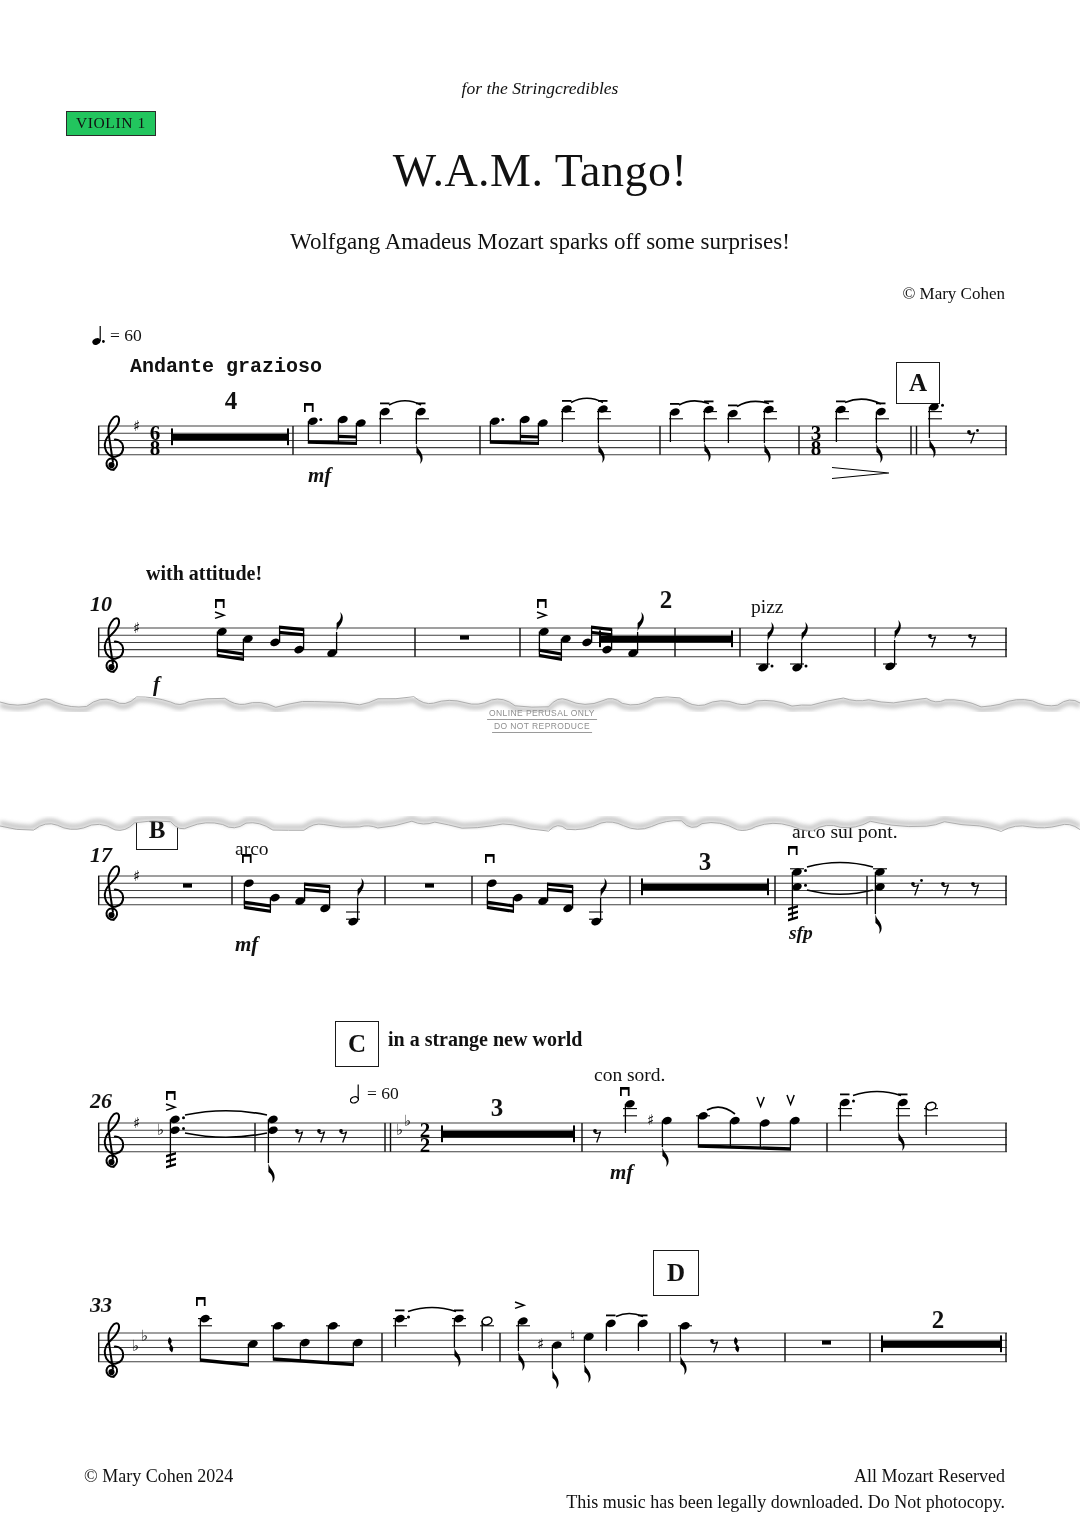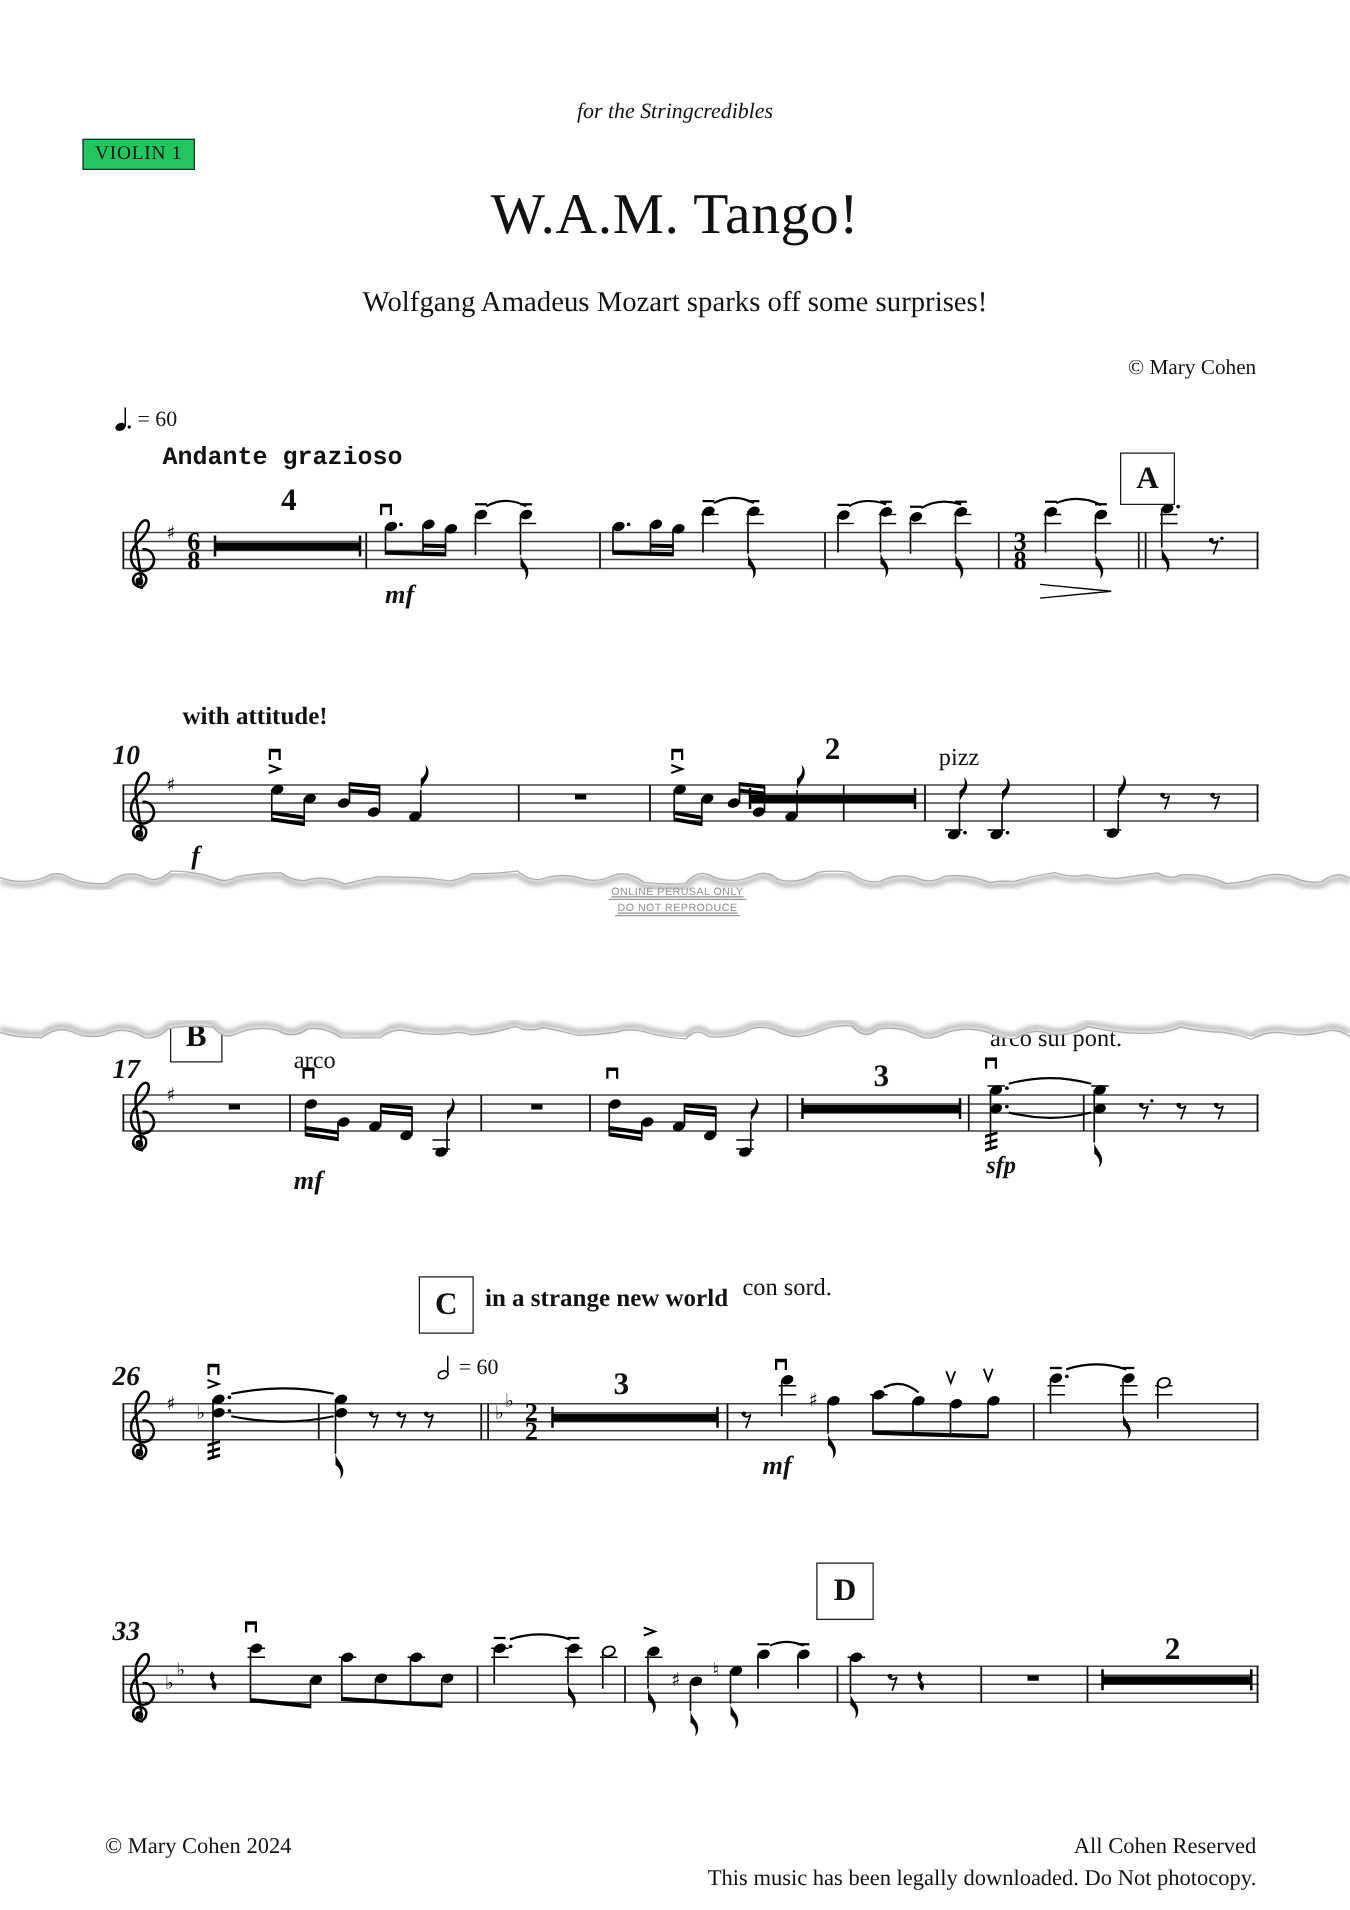--- a/index.html
+++ b/index.html
@@ -18,21 +18,21 @@
   .dyn{font-weight:bold;font-style:italic;font-size:21px;}
   .mnum{font-style:italic;font-size:22px;font-weight:bold;}
   .mrnum{font-weight:bold;font-size:25px;transform:translateX(-50%);}
   .rehearsal{border:1.7px solid #1a1a1a;font-weight:bold;font-size:25px;
              display:flex;align-items:center;justify-content:center;background:#fff;}
   .tempo{font-size:17.5px;display:flex;align-items:flex-end;gap:5px;}
   .tempo svg{display:block;}
   .wm{top:707px;left:542px;transform:translateX(-50%);text-align:center;z-index:6;
       font-family:"Liberation Sans", sans-serif;font-size:8.5px;color:#8f8f8f;
       letter-spacing:0.4px;line-height:12px;}
-  .wm span{display:inline-block;border-bottom:1px solid #9a9a9a;padding:0 2px;text-decoration:underline;}
+  .wm span{display:inline-block;border-bottom:1px solid #9a9a9a;padding:0 2px;}
   .footer{font-size:18px;}
   .sysvg{position:absolute;left:85px;z-index:1;}
   .sysvg text{font-family:"Liberation Serif", serif;}
   text.ts{font-weight:bold;font-size:21px;text-anchor:middle;}
   text.ks{font-family:"DejaVu Sans", sans-serif;font-size:15px;}
   .stf{stroke:#404040;stroke-width:1.05;}
   .bl{stroke:#101010;stroke-width:1.4;}
   .stem{stroke:#000;stroke-width:1.3;}
   .slur{stroke:#000;stroke-width:1.7;fill:none;}
   .thin{stroke:#000;stroke-width:1.2;fill:none;}
@@ -387,21 +387,21 @@
     <use href="#flagd" x="790.4" y="86"></use>
   <use href="#r8g" x="828" y="56"></use>
     <circle cx="836.5" cy="52.5" r="1.4"></circle>
   <use href="#r8g" x="858" y="56"></use>
     <use href="#r8g" x="888" y="56"></use>
   <line class="bl" x1="921" y1="48" x2="921" y2="76.8"></line>
 </svg>
 
 <div class="ov rehearsal" style="left:335px;top:1021px;width:42px;height:44px;">C</div>
 <div class="ov expr" style="left:388px;top:1028px;">in a strange new world</div>
-<div class="ov dir" style="left:594px;top:1020px;">con sord.</div>
+<div class="ov dir" style="left:594px;top:1064px;">con sord.</div>
 <div class="ov mnum" style="left:90px;top:1088px;">26</div>
 <div class="ov tempo" style="left:350px;top:1083px;">
   <svg width="12" height="21">
     <ellipse cx="4.4" cy="16.8" rx="4.1" ry="3" transform="rotate(-21 4.4 16.8)" fill="#fff" stroke="#000" stroke-width="1.3"></ellipse>
     <line x1="8.2" y1="16.3" x2="8.2" y2="1.5" stroke="#000" stroke-width="1.2"></line>
   </svg>
   <span>= 60</span>
 </div>
 <div class="ov mrnum" style="left:497px;top:1094px;">3</div>
 <div class="ov dyn" style="left:610px;top:1160px;">mf</div>
@@ -583,14 +583,14 @@
   <use href="#mrest" x="737" y="55.4"></use>
   <line class="bl" x1="785" y1="48" x2="785" y2="76.8"></line>
 
   <rect x="796" y="50.4" width="2" height="16.8"></rect>
     <rect x="915" y="50.4" width="2" height="16.8"></rect>
   <rect x="797" y="56" width="119" height="6.4"></rect>
   <line class="bl" x1="921" y1="48" x2="921" y2="76.8"></line>
 </svg>
 
 <div class="ov footer" style="left:84px;top:1466px;">© Mary Cohen 2024</div>
-<div class="ov footer" style="right:75px;top:1466px;">All Cohen Reserved</div>
+<div class="ov footer" style="right:75px;top:1466px;">All Mozart Reserved</div>
 <div class="ov footer" style="right:75px;top:1492px;">This music has been legally downloaded. Do Not photocopy.</div>
 
 </body></html>

